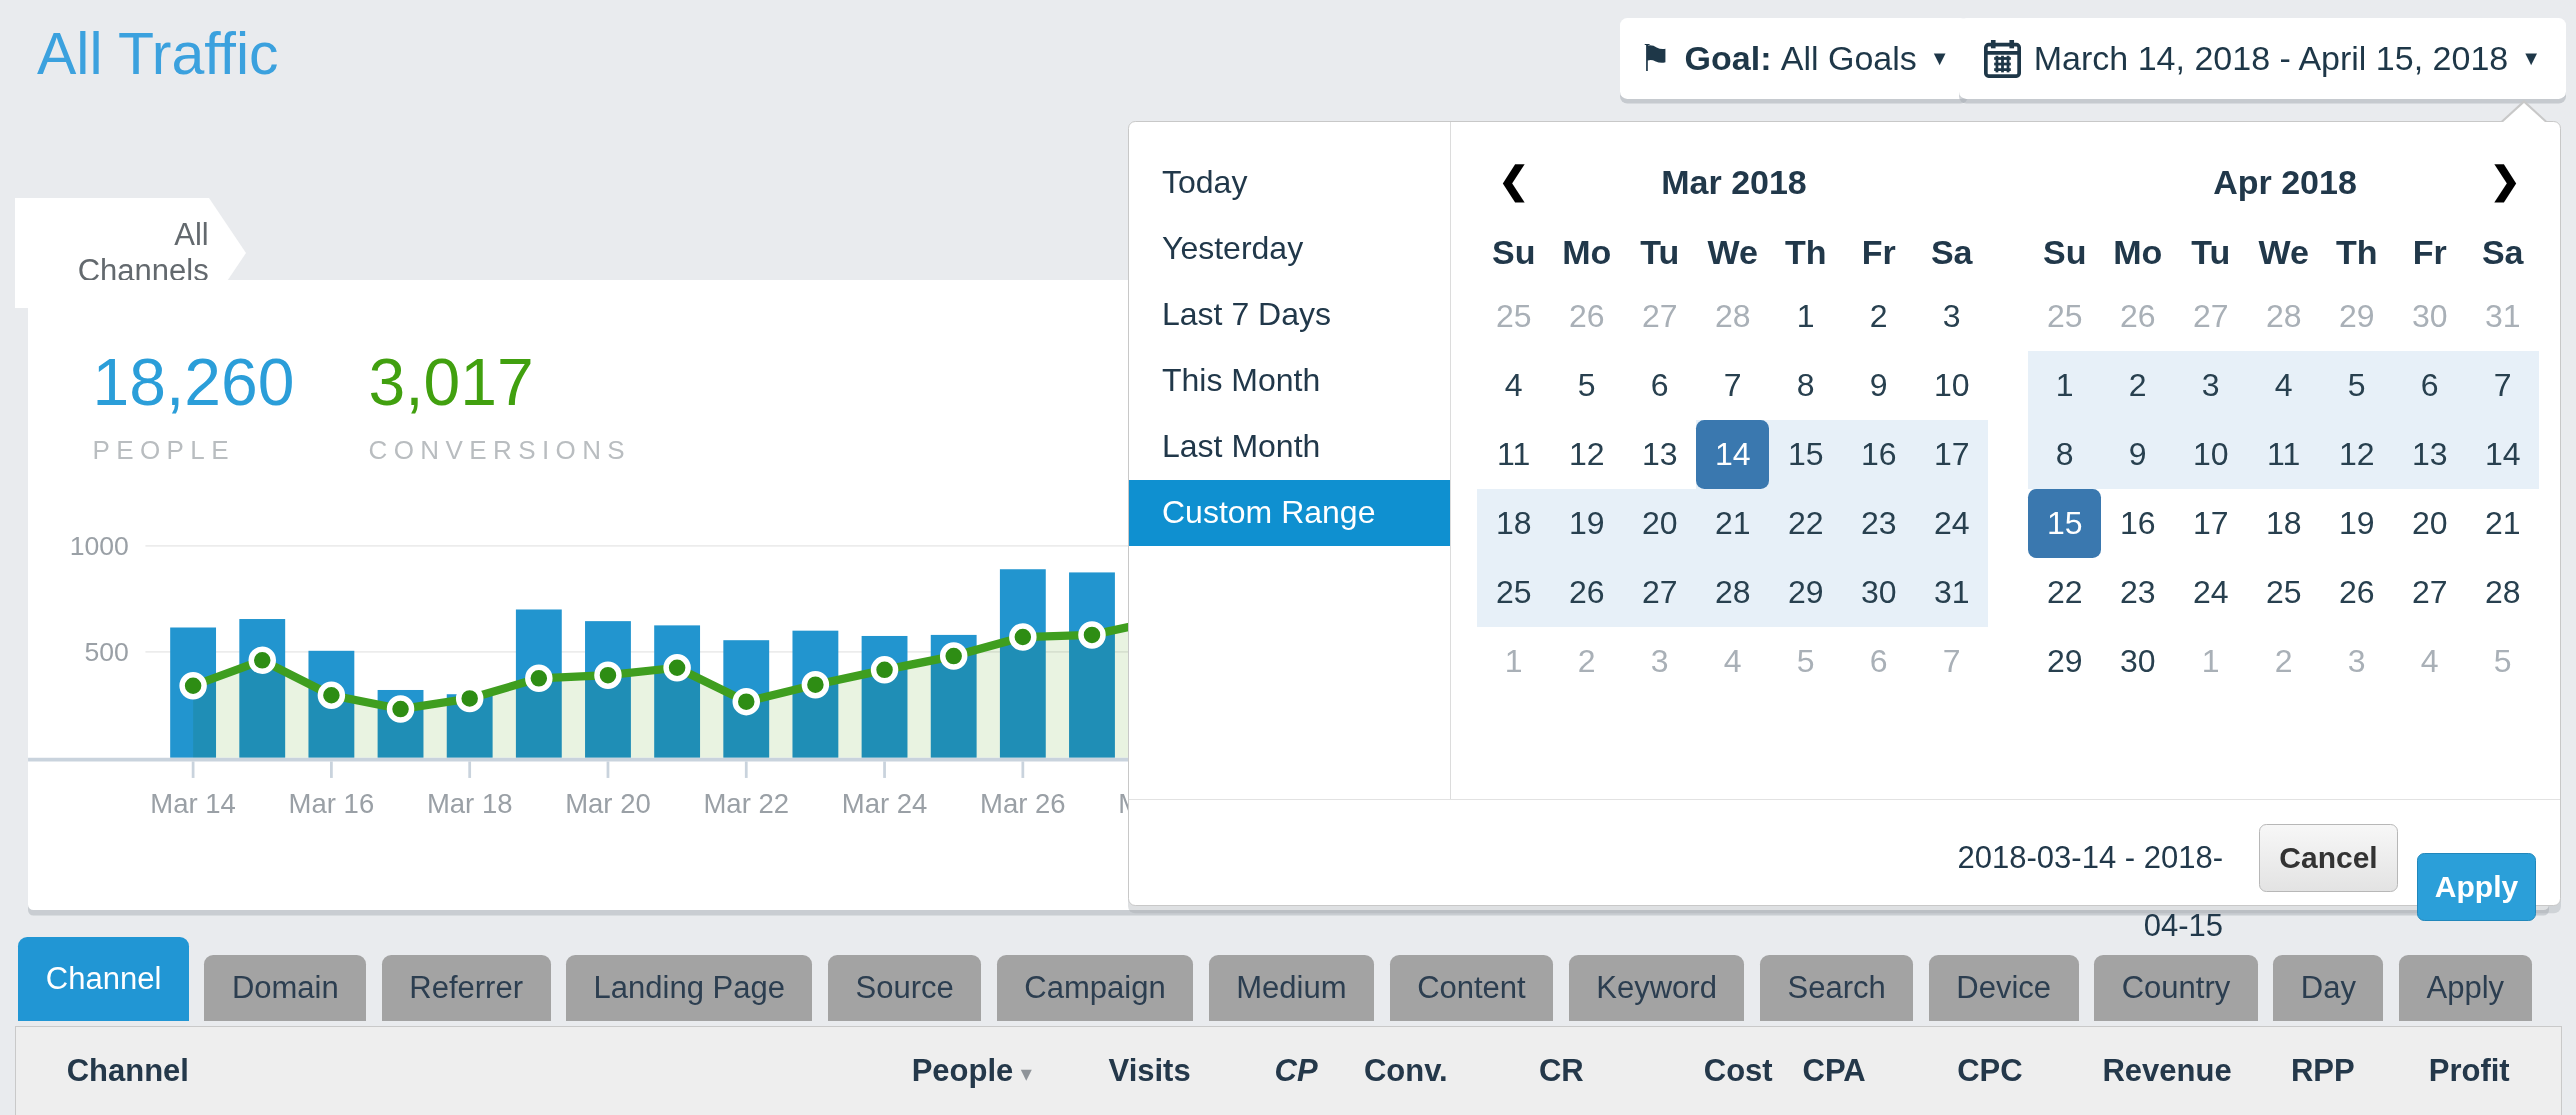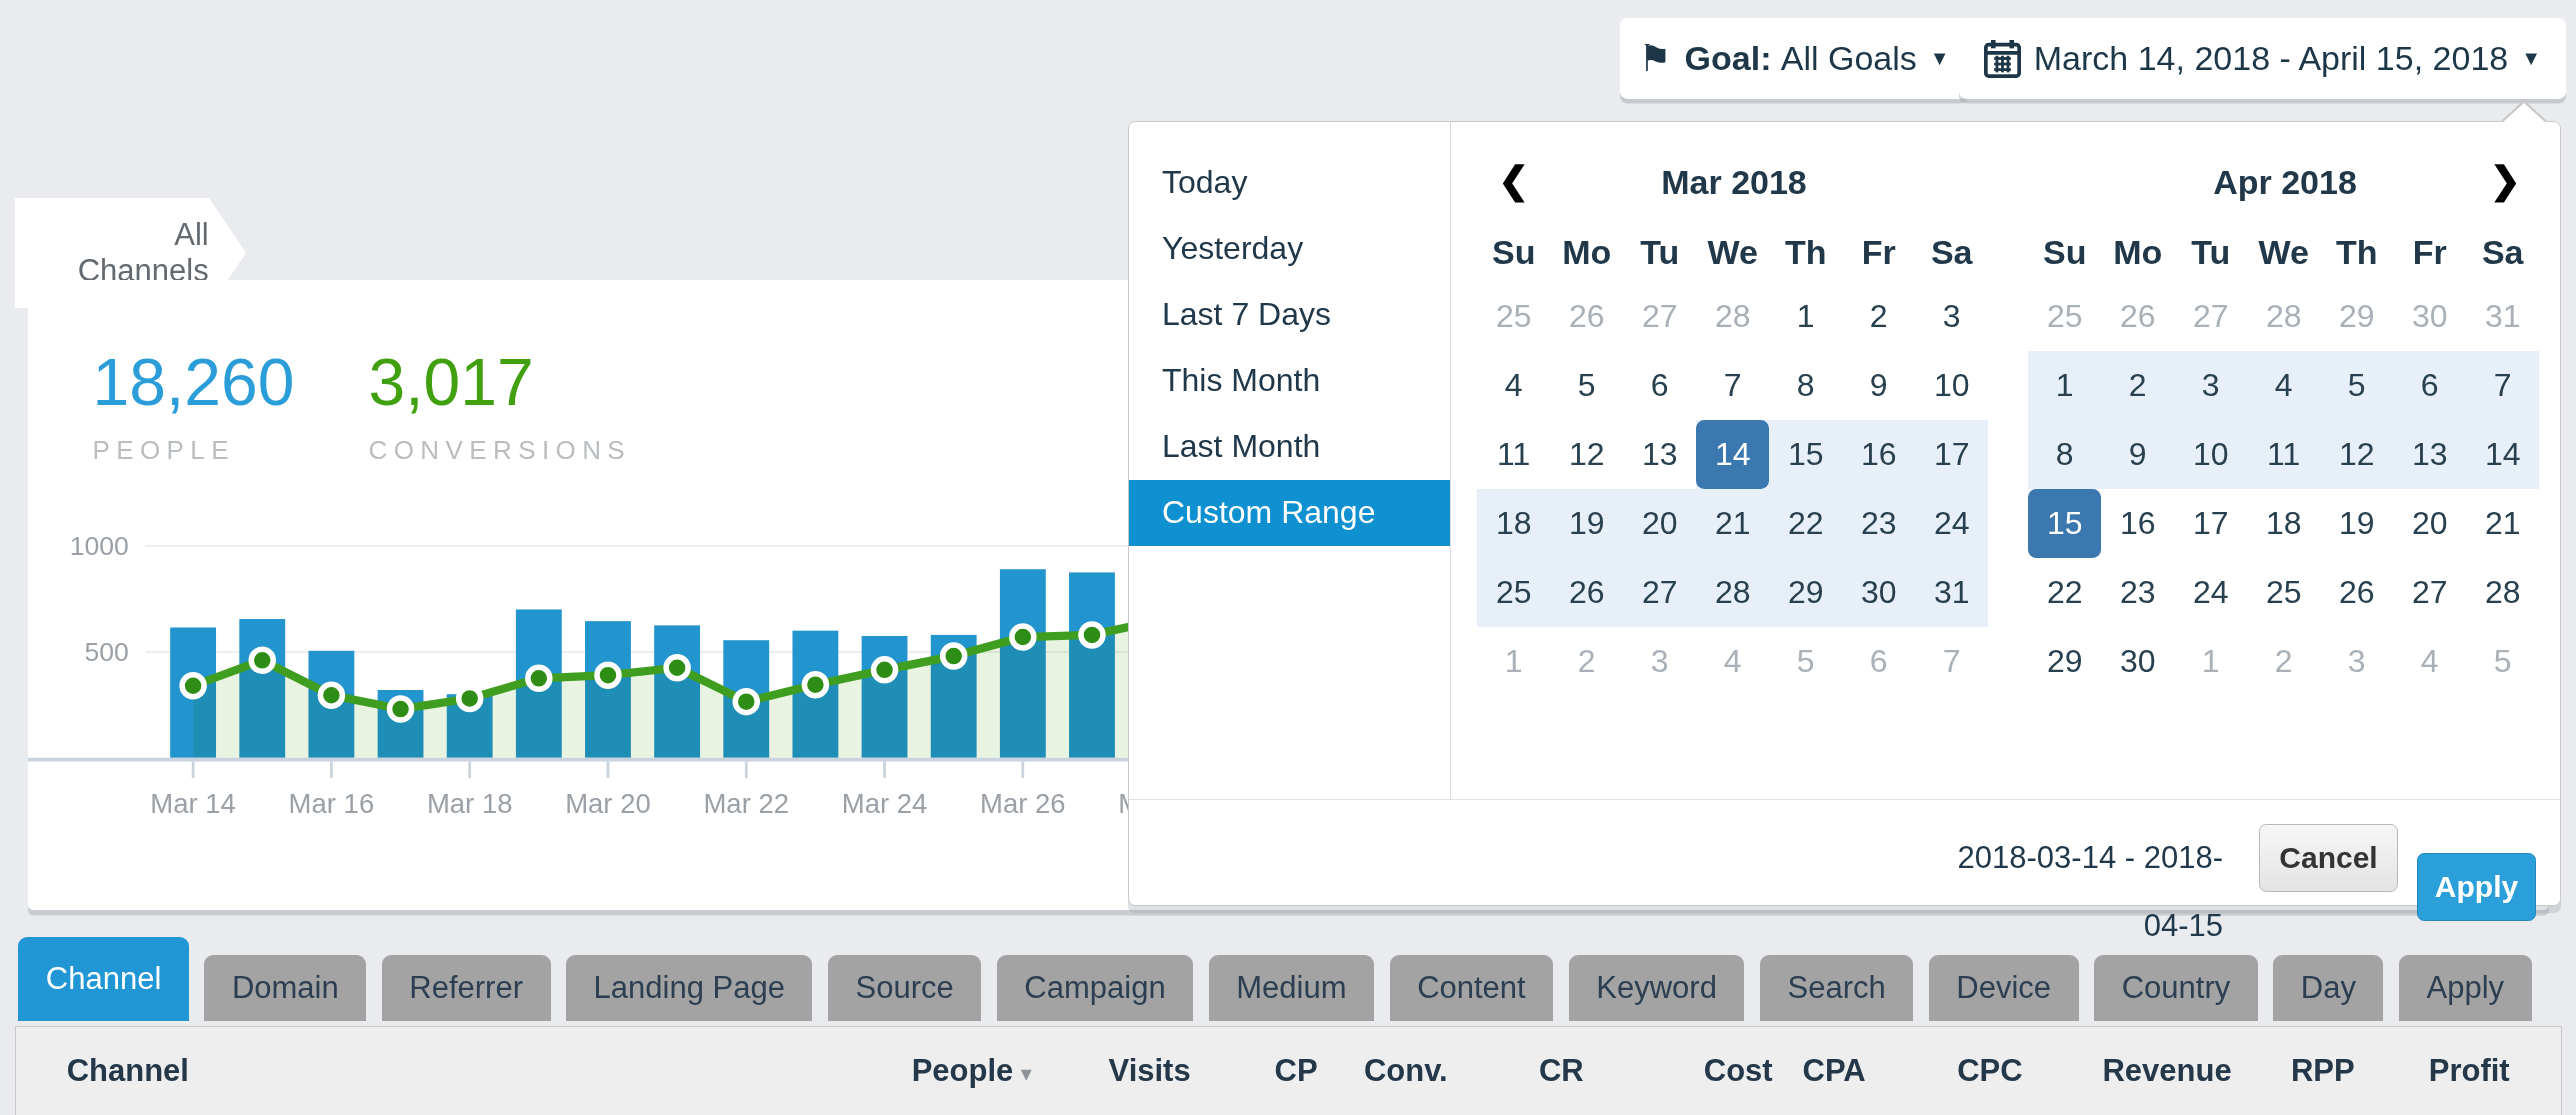--- a/index.html
+++ b/index.html
@@ -83,30 +83,31 @@
   .tab { height:66px; padding:0 27.5px; display:flex; align-items:center; border-radius:9.2px 9.2px 0 0;
          background:#a3a3a3; color:#2c3e50; font-size:31px; white-space:nowrap; cursor:pointer; }
   .tab.active { height:84px; background:#2196d4; color:#fff; }
 
   
   .table-card { position:absolute; left:14.7px; top:1026px; width:2547px; height:89px; background:#eeeeee;
                 border:0.9px solid #c9c9c9; border-bottom:none; display:flex; align-items:center; z-index:3; }
   .th { font-size:31px; font-weight:700; color:#24384a; text-align:right; flex:0 0 auto; }
   .th.first { flex:1 1 auto; text-align:left; padding-left:51px; }
   .th .sort-caret { color:#8f9499; font-size:22px; font-weight:400; margin-left:7.3px; }
-  .th:nth-child(2){width:197px;} .th:nth-child(3){width:159px;} .th:nth-child(4){width:127px;}
+  .th:nth-child(2){width:197px;} .th:nth-child(3){width:159px;} .th:nth-child(4){width:127px;font-style:italic;}
   .th:nth-child(5){width:130px;} .th:nth-child(6){width:136px;} .th:nth-child(7){width:189px;}
   .th:nth-child(8){width:123px;text-align:center;} .th:nth-child(9){width:127px;} .th:nth-child(10){width:209px;}
   .th:nth-child(11){width:123px;} .th:nth-child(12){width:206px; padding-right:51px; box-sizing:content-box; width:155px;}
 </style>
 </head>
 <body>
 
 <div class="page">
 
+  <div class="page-title">All Traffic</div>
 
   <div class="hdr-btn goal-btn">
     <span class="flag-glyph">⚑</span>
     <span class="bold">Goal:</span>
     <span>All Goals</span>
     <span class="caret-down">▼</span>
   </div>
 
   <div class="hdr-btn date-btn">
     <svg class="cal-glyph" viewBox="0 0 40 42">

